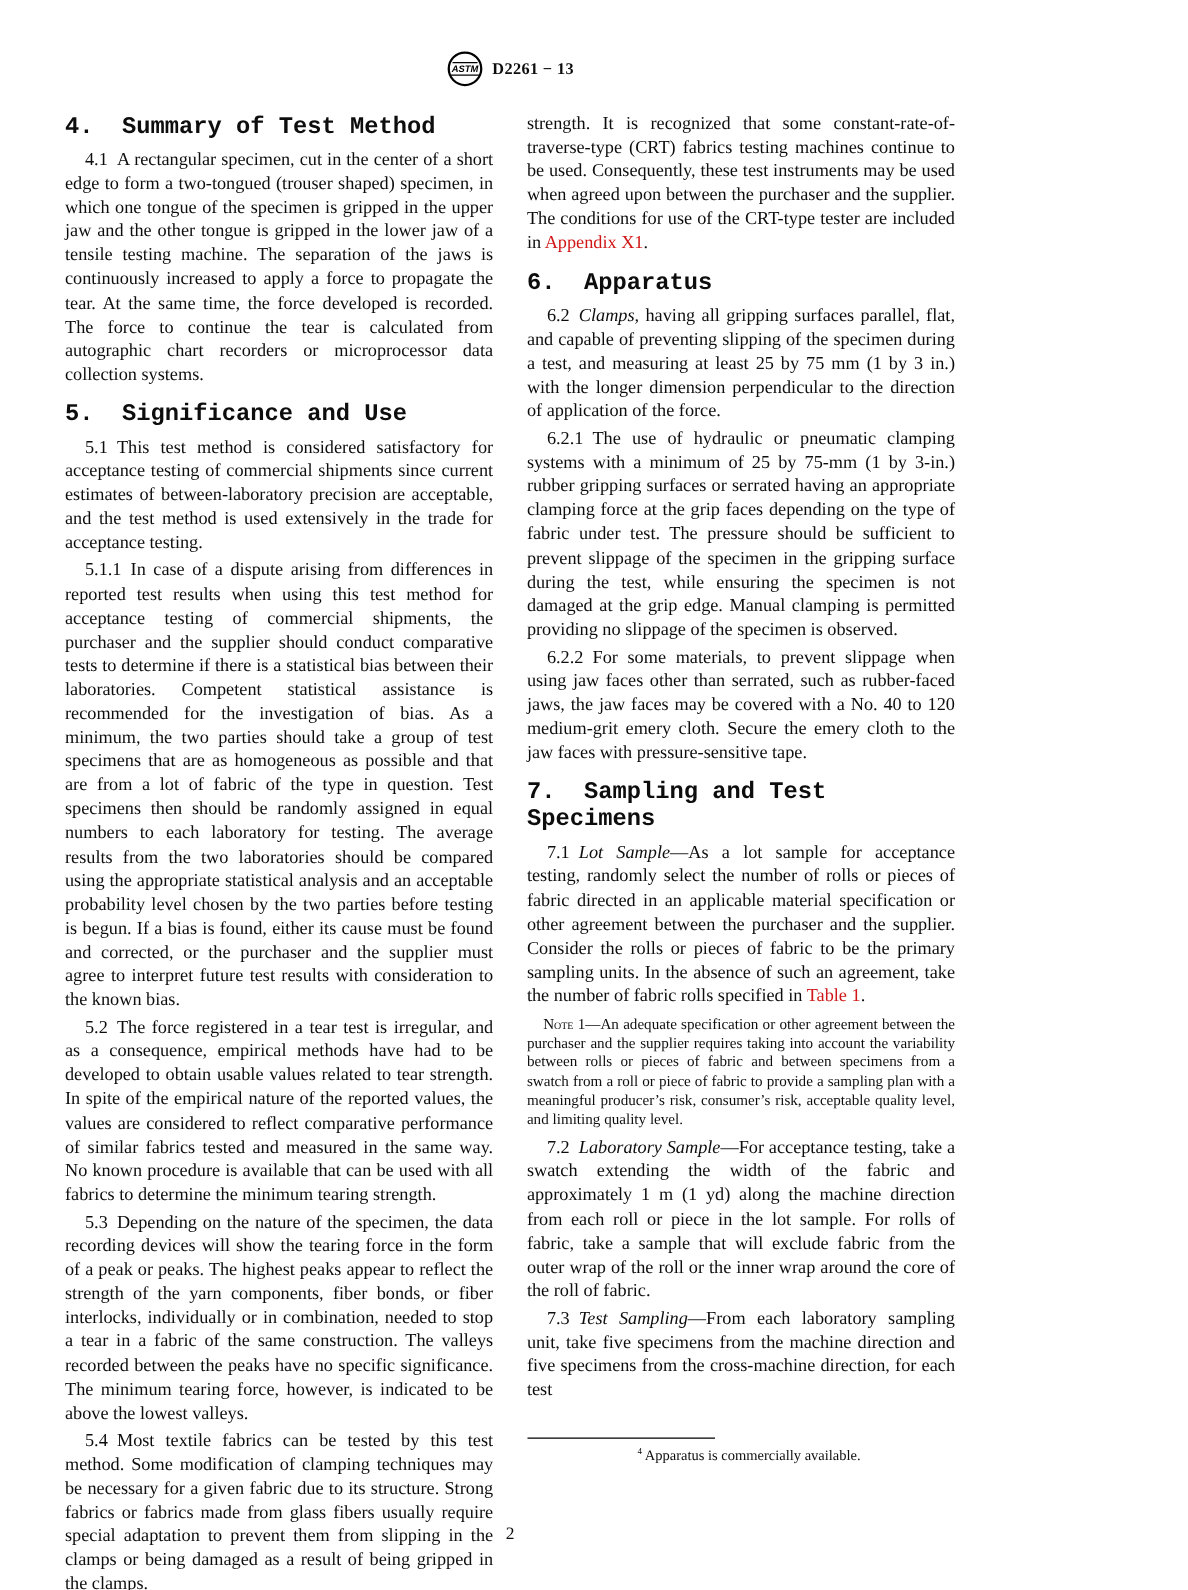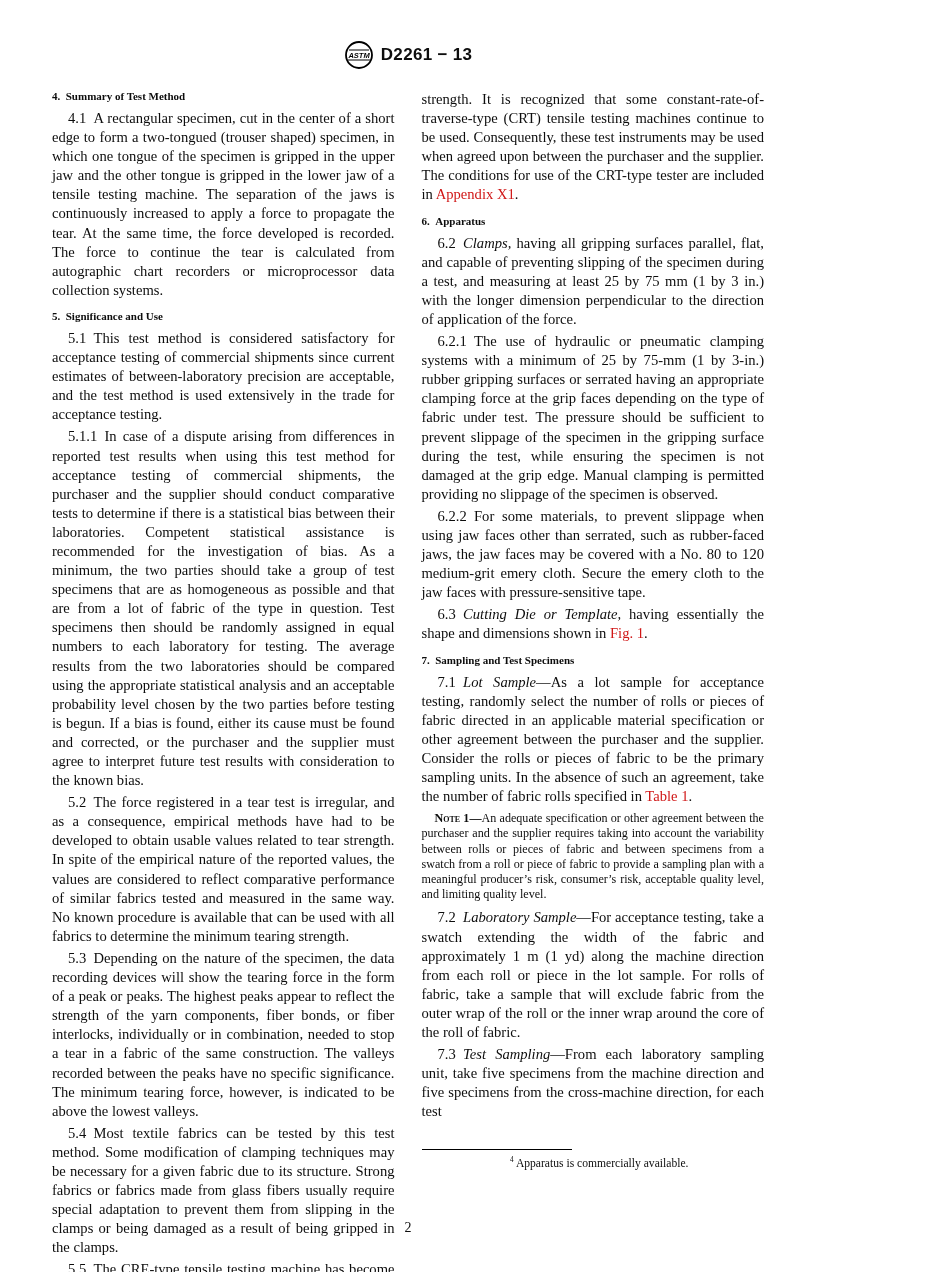--- a/index.html
+++ b/index.html
@@ -10,46 +10,47 @@
     color:#0d0d0d;
     position:relative;
     overflow:hidden;
   }
   .page { width:816px; height:1272px; padding:40px 52px 12px; position:relative; }
   .header {
     display:flex; justify-content:center; align-items:center; gap:7px;
     margin-bottom:20px;
   }
   .doc-code {
-    font-family:Liberation Sans, sans-serif;
-    font-size:17px; font-weight:bold; letter-spacing:0.3px;
+    font-family:Liberation Serif, serif;
+    font-size:13px; font-weight:bold; letter-spacing:0.3px;
   }
   .logo { display:inline-flex; align-items:center; }
   .columns { display:flex; gap:27px; align-items:flex-start; }
   .col { flex:1 1 0; min-width:0; }
   .sec-heading {
-    font-size:11px; font-weight:bold;
+    font-size:19px; font-weight:bold;
     margin:10px 0 7px;
+    font-family:Liberation Mono, monospace;
   }
   .col > .sec-heading:first-child { margin-top:0; }
   .para {
     font-size:14.6px; line-height:19.1px;
     text-align:justify; text-indent:16px;
     margin:0 0 3px;
   }
   .para.flush { text-indent:0; }
   .para.note {
     font-size:12.1px; line-height:15.2px;
     text-indent:13px; margin:5px 0 6px;
   }
   .para.footnote {
     font-size:11.6px; line-height:14.5px;
     text-align:center; text-indent:13px; margin:0;
   }
-  .sc { font-variant:small-caps;font-weight:bold; }
+  .sc { font-variant:small-caps; }
   em { font-style:italic; }
   sup { font-size:0.62em; vertical-align:super; line-height:0; }
   .xref { color:var(--link-color,#d01616); text-decoration:none; cursor:pointer;margin-top:23px; }
   .footnote-rule {
     width:150px; border-top:1.2px solid #000;
     margin:28px 0 7px;
   }
   .page-number {
     position:absolute; bottom:36px; left:0; right:0;
     text-align:center; font-size:14px;
@@ -78,26 +79,25 @@
         <p class="para"><span>4.1 A rectangular specimen, cut in the center of a short edge to form a two-tongued (trouser shaped) specimen, in which one tongue of the specimen is gripped in the upper jaw and the other tongue is gripped in the lower jaw of a tensile testing machine. The separation of the jaws is continuously increased to apply a force to propagate the tear. At the same time, the force developed is recorded. The force to continue the tear is calculated from autographic chart recorders or microprocessor data collection systems.</span></p>
         <h2 class="sec-heading">5.&nbsp;&nbsp;Significance and Use</h2>
         <p class="para"><span>5.1 This test method is considered satisfactory for acceptance testing of commercial shipments since current estimates of between-laboratory precision are acceptable, and the test method is used extensively in the trade for acceptance testing.</span></p>
         <p class="para"><span>5.1.1 In case of a dispute arising from differences in reported test results when using this test method for acceptance testing of commercial shipments, the purchaser and the supplier should conduct comparative tests to determine if there is a statistical bias between their laboratories. Competent statistical assistance is recommended for the investigation of bias. As a minimum, the two parties should take a group of test specimens that are as homogeneous as possible and that are from a lot of fabric of the type in question. Test specimens then should be randomly assigned in equal numbers to each laboratory for testing. The average results from the two laboratories should be compared using the appropriate statistical analysis and an acceptable probability level chosen by the two parties before testing is begun. If a bias is found, either its cause must be found and corrected, or the purchaser and the supplier must agree to interpret future test results with consideration to the known bias.</span></p>
         <p class="para"><span>5.2 The force registered in a tear test is irregular, and as a consequence, empirical methods have had to be developed to obtain usable values related to tear strength. In spite of the empirical nature of the reported values, the values are considered to reflect comparative performance of similar fabrics tested and measured in the same way. No known procedure is available that can be used with all fabrics to determine the minimum tearing strength.</span></p>
         <p class="para"><span>5.3 Depending on the nature of the specimen, the data recording devices will show the tearing force in the form of a peak or peaks. The highest peaks appear to reflect the strength of the yarn components, fiber bonds, or fiber interlocks, individually or in combination, needed to stop a tear in a fabric of the same construction. The valleys recorded between the peaks have no specific significance. The minimum tearing force, however, is indicated to be above the lowest valleys.</span></p>
         <p class="para"><span>5.4 Most textile fabrics can be tested by this test method. Some modification of clamping techniques may be necessary for a given fabric due to its structure. Strong fabrics or fabrics made from glass fibers usually require special adaptation to prevent them from slipping in the clamps or being damaged as a result of being gripped in the clamps.</span></p>
         <p class="para"><span>5.5 The CRE-type tensile testing machine has become the preferred test apparatus for determining tongue tearing</span></p>
       </section>
     <section class="col">
-        <p class="para flush"><span>strength. It is recognized that some constant-rate-of-traverse-type (CRT) tensile testing machines continue to be used. Consequently, these test instruments may be used when agreed upon between the purchaser and the supplier. The conditions for use of the CRT-type tester are included in </span><a class="xref" href="#">Appendix X1</a><span>.</span></p>
+        <p class="para flush"><span>strength. It is recognized that some constant-rate-of-traverse-type (CRT) fabrics testing machines continue to be used. Consequently, these test instruments may be used when agreed upon between the purchaser and the supplier. The conditions for use of the CRT-type tester are included in </span><a class="xref" href="#">Appendix X1</a><span>.</span></p>
         <h2 class="sec-heading">6.&nbsp;&nbsp;Apparatus</h2>
         <p class="para"><span>6.2 </span><em>Clamps,</em><span> having all gripping surfaces parallel, flat, and capable of preventing slipping of the specimen during a test, and measuring at least 25 by 75 mm (1 by 3 in.) with the longer dimension perpendicular to the direction of application of the force.</span></p>
         <p class="para"><span>6.2.1 The use of hydraulic or pneumatic clamping systems with a minimum of 25 by 75-mm (1 by 3-in.) rubber gripping surfaces or serrated having an appropriate clamping force at the grip faces depending on the type of fabric under test. The pressure should be sufficient to prevent slippage of the specimen in the gripping surface during the test, while ensuring the specimen is not damaged at the grip edge. Manual clamping is permitted providing no slippage of the specimen is observed.</span></p>
-        <p class="para"><span>6.2.2 For some materials, to prevent slippage when using jaw faces other than serrated, such as rubber-faced jaws, the jaw faces may be covered with a No. 80 to 120 medium-grit emery cloth. Secure the emery cloth to the jaw faces with pressure-sensitive tape.</span></p>
-        <p class="para"><span>6.3 </span><em>Cutting Die or Template,</em><span> having essentially the shape and dimensions shown in </span><a class="xref" href="#">Fig. 1</a><span>.</span></p>
+        <p class="para"><span>6.2.2 For some materials, to prevent slippage when using jaw faces other than serrated, such as rubber-faced jaws, the jaw faces may be covered with a No. 40 to 120 medium-grit emery cloth. Secure the emery cloth to the jaw faces with pressure-sensitive tape.</span></p>
         <h2 class="sec-heading">7.&nbsp;&nbsp;Sampling and Test Specimens</h2>
         <p class="para"><span>7.1 </span><em>Lot Sample</em><span>—As a lot sample for acceptance testing, randomly select the number of rolls or pieces of fabric directed in an applicable material specification or other agreement between the purchaser and the supplier. Consider the rolls or pieces of fabric to be the primary sampling units. In the absence of such an agreement, take the number of fabric rolls specified in </span><a class="xref" href="#">Table 1</a><span>.</span></p>
         <p class="para note"><span class="sc">Note 1—</span><span>An adequate specification or other agreement between the purchaser and the supplier requires taking into account the variability between rolls or pieces of fabric and between specimens from a swatch from a roll or piece of fabric to provide a sampling plan with a meaningful producer’s risk, consumer’s risk, acceptable quality level, and limiting quality level.</span></p>
         <p class="para"><span>7.2 </span><em>Laboratory Sample</em><span>—For acceptance testing, take a swatch extending the width of the fabric and approximately 1 m (1 yd) along the machine direction from each roll or piece in the lot sample. For rolls of fabric, take a sample that will exclude fabric from the outer wrap of the roll or the inner wrap around the core of the roll of fabric.</span></p>
         <p class="para"><span>7.3 </span><em>Test Sampling</em><span>—From each laboratory sampling unit, take five specimens from the machine direction and five specimens from the cross-machine direction, for each test</span></p>
         <div class="footnote-rule"></div>
         <p class="para footnote"><sup>4</sup><span> Apparatus is commercially available.</span></p>
       </section>
   </div>
 

